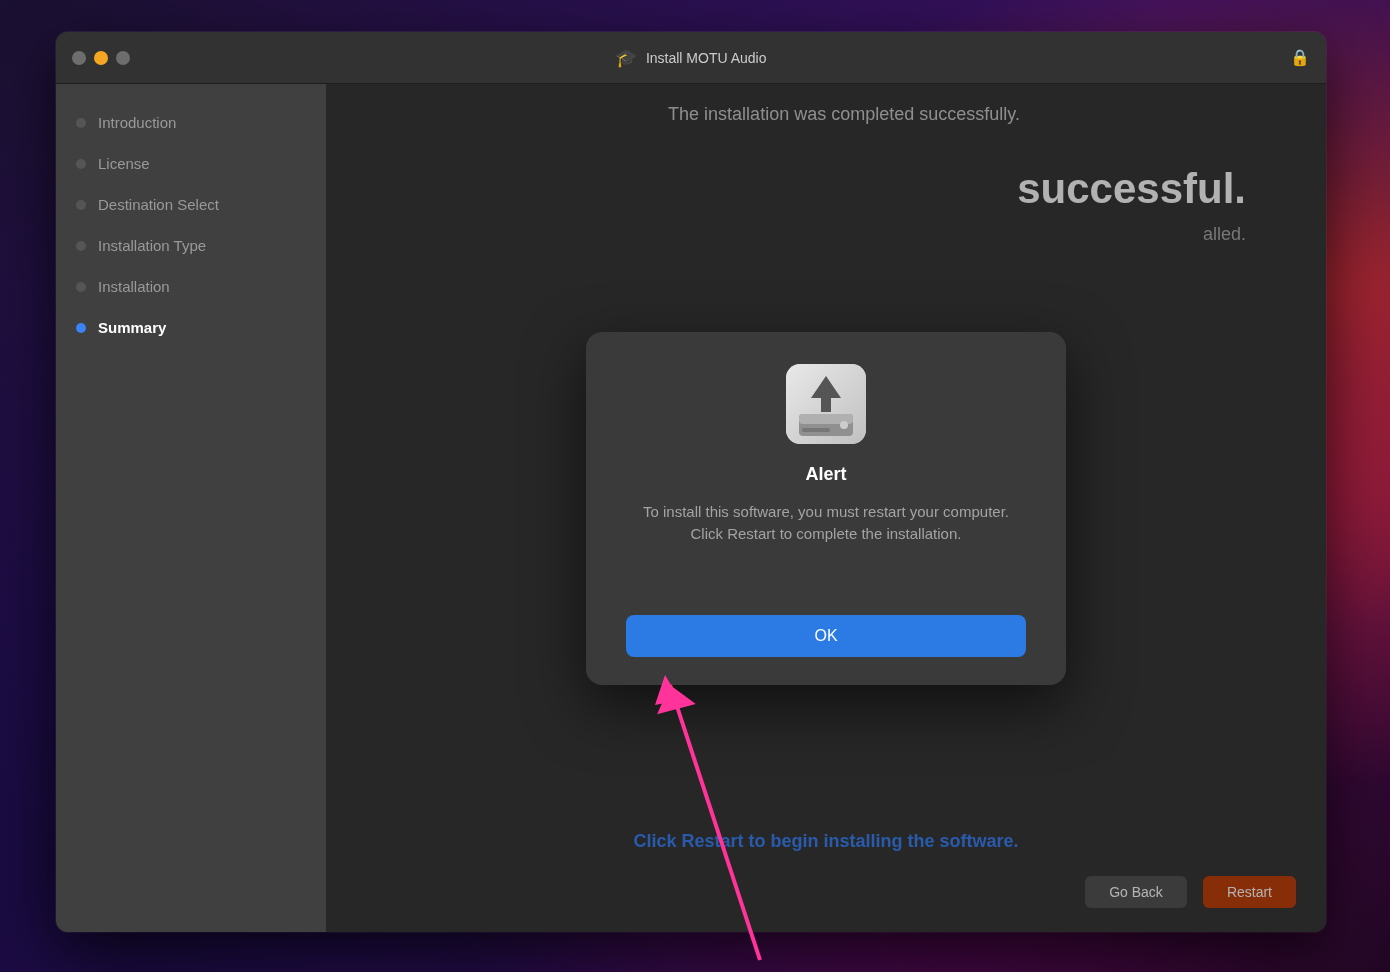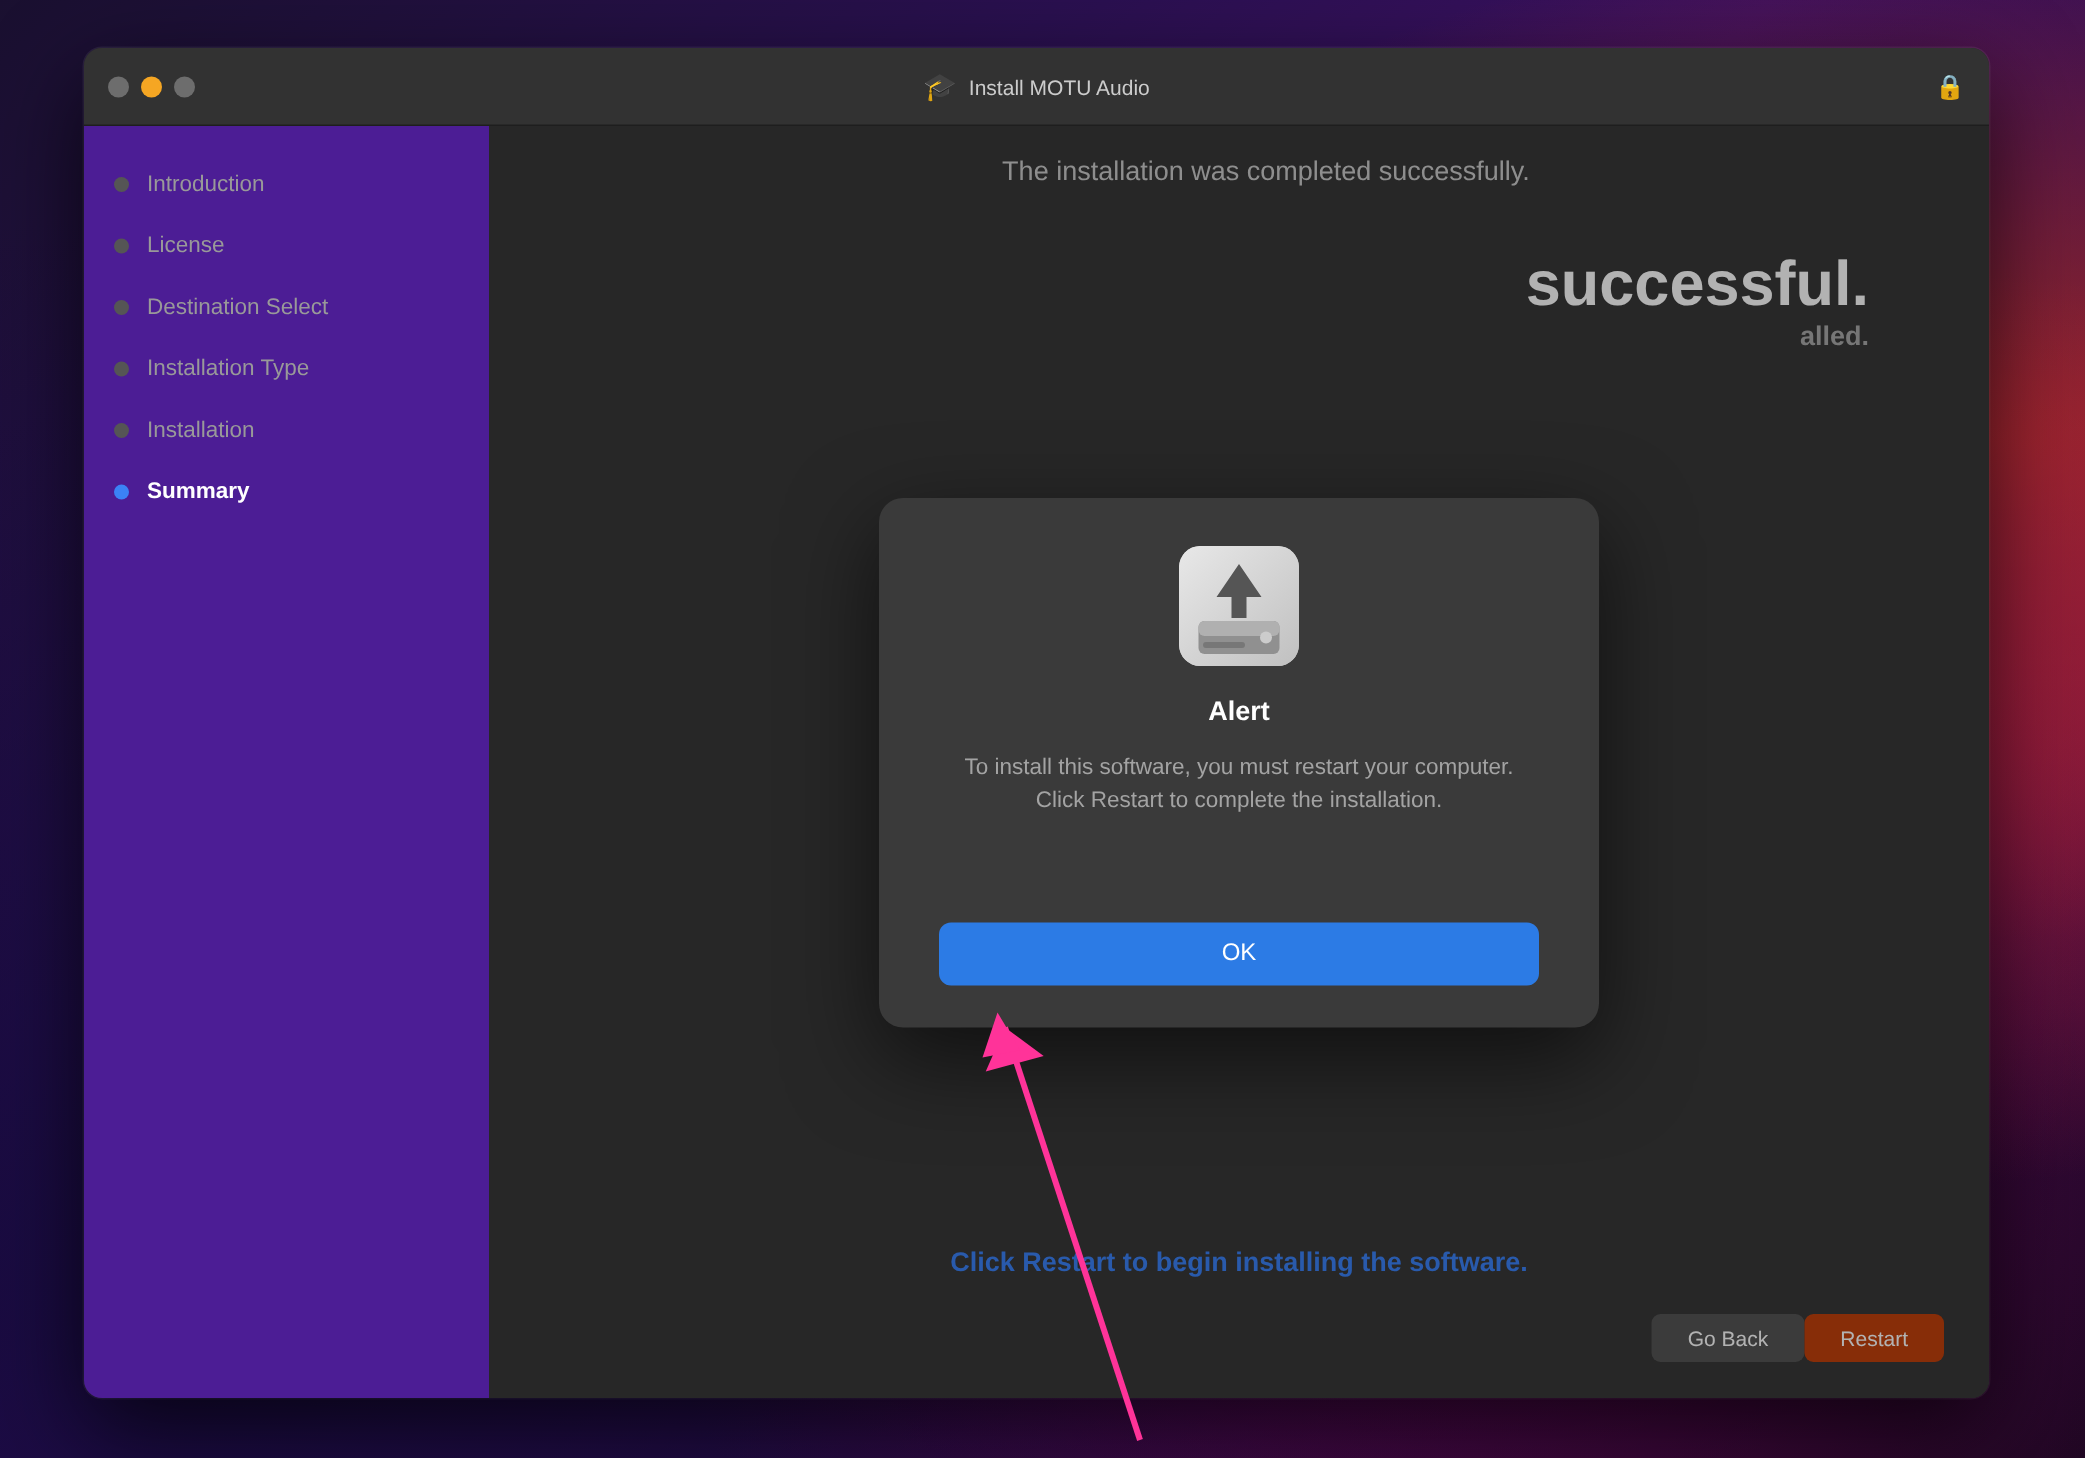--- a/index.html
+++ b/index.html
@@ -96,21 +96,21 @@
     .content-area {
       flex: 1;
       display: flex;
       overflow: hidden;
       position: relative;
     }
 
     
     .sidebar {
       width: 270px;
-      background: #4c1d95;
+      background: #404040;
       padding: 30px 20px;
       display: flex;
       flex-direction: column;
       gap: 24px;
       flex-shrink: 0;
     }
 
     .sidebar-item {
       display: flex;
       align-items: center;
@@ -168,42 +168,41 @@
     .bg-success-title {
       font-size: 42px;
       font-weight: 700;
       color: #ffffff;
       line-height: 1.2;
     }
 
     .bg-success-sub {
       font-size: 18px;
       color: #aaaaaa;
-      margin-top: 0;
-      font-weight: bold;
+      margin-top: 10px;
     }
 
     .bg-restart-text {
       position: absolute;
       bottom: 80px;
       left: 50%;
       transform: translateX(-50%);
       font-size: 18px;
       font-weight: 600;
       color: #3b82f6;
       white-space: nowrap;
     }
 
     
     .bottom-bar {
       position: absolute;
       bottom: 24px;
       right: 30px;
       display: flex;
-      gap: 0;
+      gap: 16px;
     }
 
     .btn-secondary {
       padding: 8px 24px;
       background: #555;
       color: #ffffff;
       border: none;
       border-radius: 6px;
       font-size: 14px;
       cursor: pointer;

